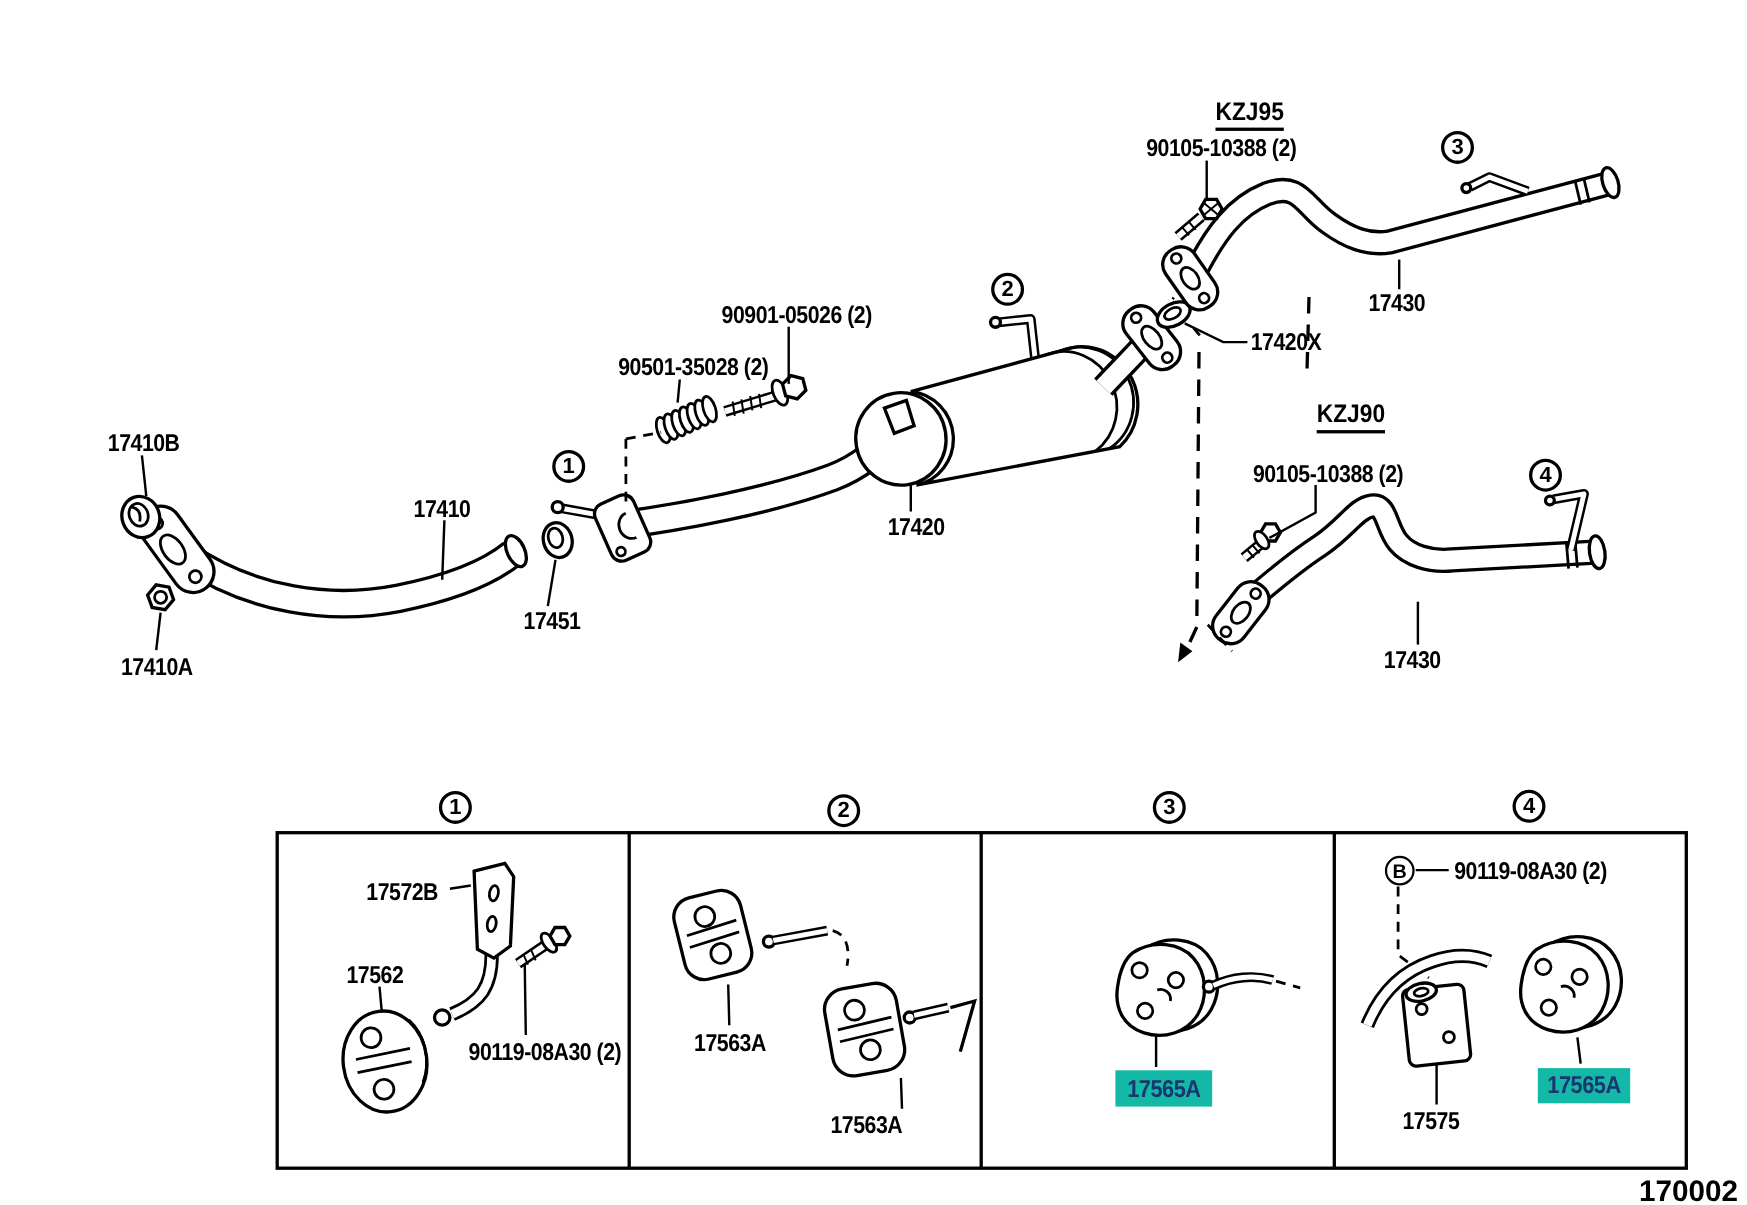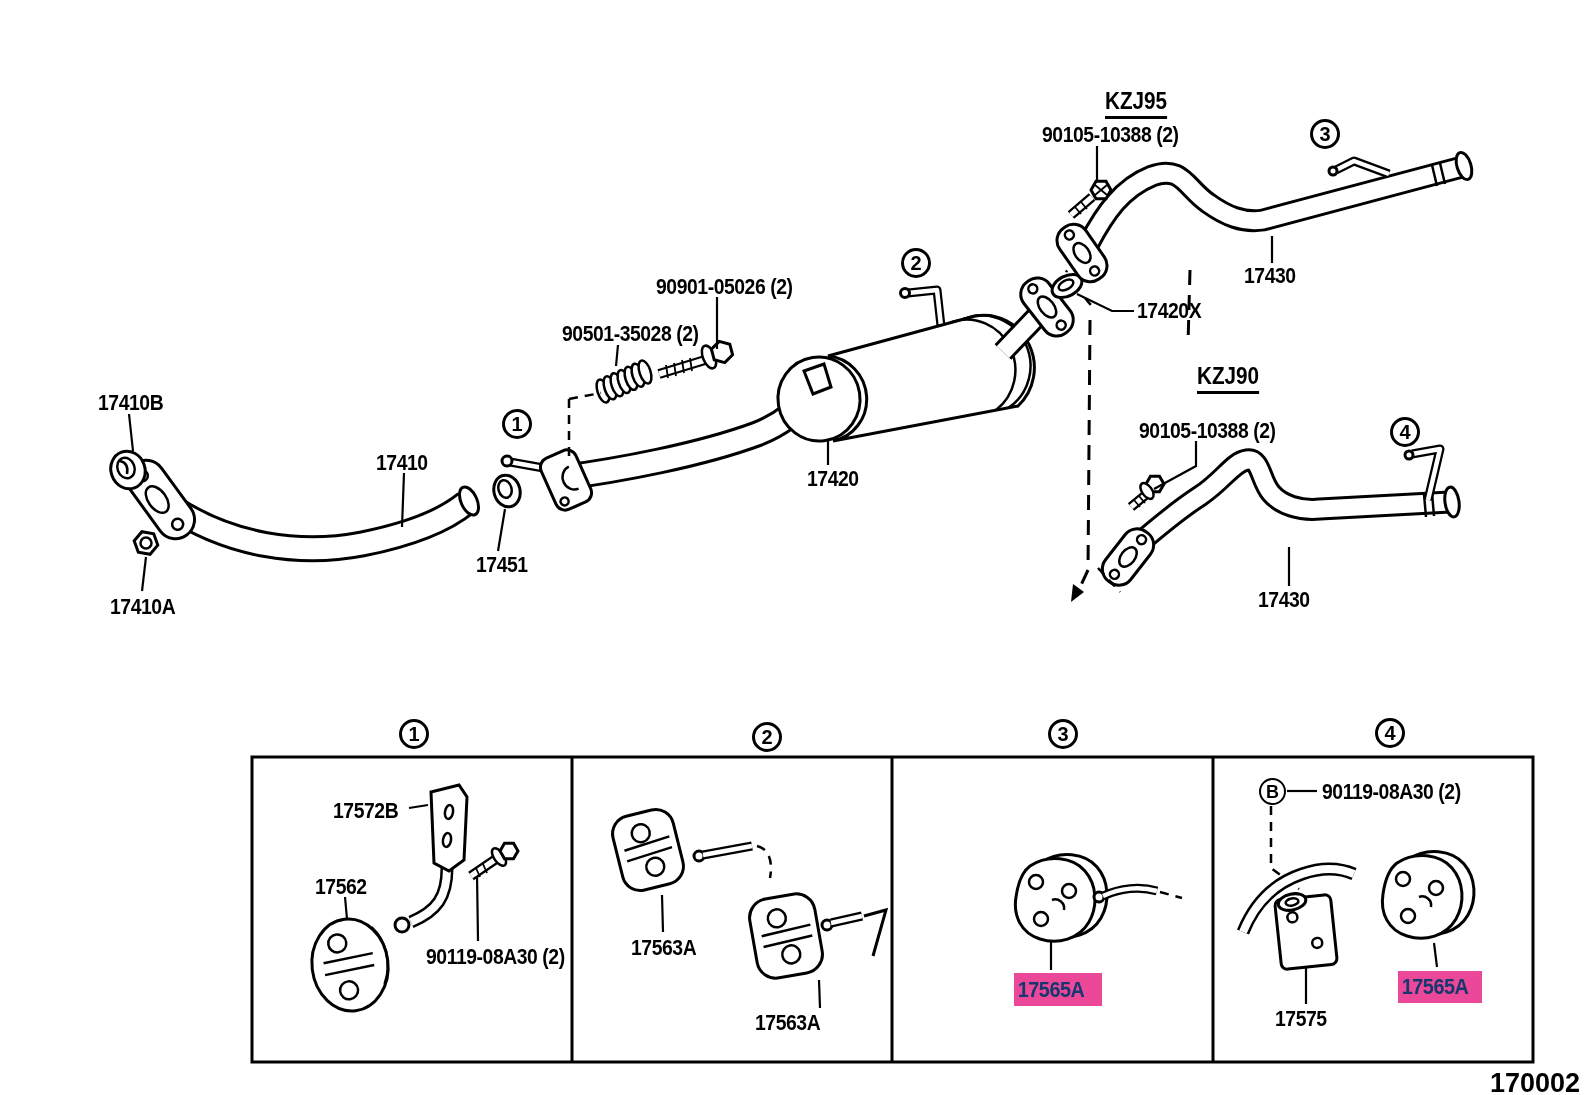--- a/index.html
+++ b/index.html
@@ -35,22 +35,22 @@
          transform-origin:0 0; }
   .hdr { position:absolute; font-weight:bold; font-size:23px; white-space:nowrap;
          color:#000; line-height:1; border-bottom:3px solid #000; padding-bottom:3px;
          transform:scaleX(0.9); transform-origin:0 0; }
   .callout { position:absolute; width:30px; height:30px; border:3px solid #000;
          border-radius:50%; display:flex; align-items:center; justify-content:center;
          font-weight:bold; font-size:20px; background:#fff; color:#000; line-height:1; }
   .refmark { position:absolute; width:27px; height:27px; border:2.5px solid #000;
          border-radius:50%; display:flex; align-items:center; justify-content:center;
          font-weight:bold; font-size:18px; background:#fff; color:#000; line-height:1; }
-  .hl  { position:absolute; background:#ec4899; display:flex; align-items:center;
-         justify-content:flex-start; }
+  .hl  { position:absolute; background:#14b8a6; display:flex; align-items:center;
+         justify-content:center; }
   .hl span { font-weight:bold; font-size:22px; letter-spacing:-0.5px; color:#16386e;
          transform:scaleX(0.9); line-height:1; white-space:nowrap; }
   .figcode { position:absolute; font-weight:bold; font-size:27px; color:#000; line-height:1; }
 </style>
 </head>
 <body>
 
 <div id="stage">
 
   <svg id="art" width="1588" height="1095" viewBox="0 0 1588 1095">

